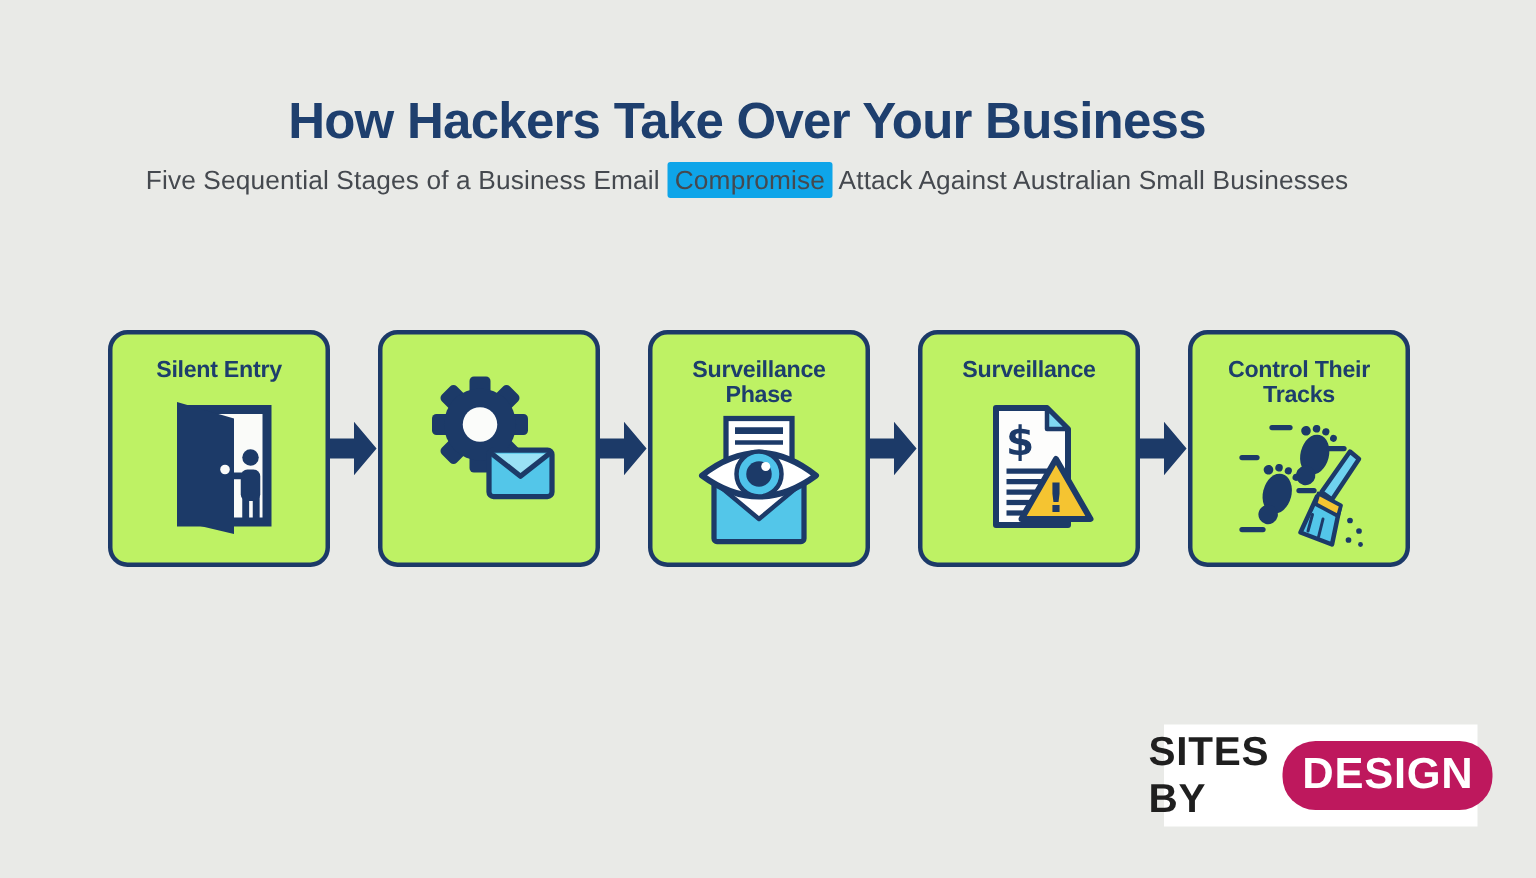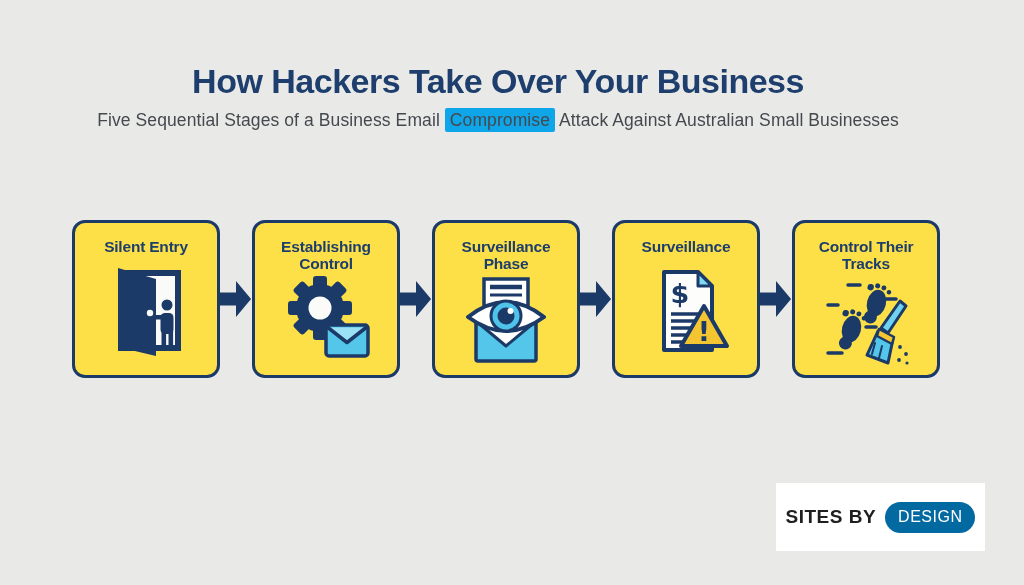--- a/index.html
+++ b/index.html
@@ -24,21 +24,21 @@
     background: #0ea5e9; padding: 2px 5px; border-radius: 2px;
   }
 
   
   .stages {
     position: absolute; left: 72px; top: 220px; width: 868px; height: 158px;
     display: flex; align-items: stretch;
   }
   .stage-box {
     width: 148px; height: 158px; flex: 0 0 148px;
-    background: #fde047;
+    background: #bef264;
     border: 3.5px solid #1c3a68; border-radius: 13px;
     display: flex; flex-direction: column; align-items: center;
   }
   .stage-label {
     margin-top: 15px; padding: 0 4px;
     font-size: 15.5px; font-weight: bold; color: #1d3e6c;
     letter-spacing: -0.2px; text-align: center; line-height: 1.1;
   }
   .stage-iconwrap {
     flex: 1; display: flex; align-items: center; justify-content: center;
@@ -51,24 +51,24 @@
   .arrow-gap svg { margin-top: 0; }
 
   
   .logo {
     position: absolute; left: 776px; top: 483px; width: 209px; height: 68px;
     background: #ffffff;
     display: flex; align-items: center; justify-content: center; gap: 9px;
     cursor: pointer;
   }
   .logo-text {
-    color: #1f1f1f; font-weight: bold; font-size: 19px; letter-spacing: 0.5px;
+    color: #1f1f1f; font-weight: bold; font-size: 27px; letter-spacing: 0.5px;
   }
   .logo-pill {
-    background: #0369a1; color: #ffffff; font-weight: normal; font-size: 16px;
+    background: #be185d; color: #ffffff; font-weight: bold; font-size: 29px;
     letter-spacing: 0.5px; padding: 6px 13px 7px 13px; border-radius: 22px;
   }
 </style>
 </head>
 <body>
 
 <div class="canvas">
 
   <div class="header">
     <div class="title">How Hackers Take Over Your Business</div>
@@ -93,21 +93,20 @@
       </div>
     </div>
 
     <div class="arrow-gap">
       <svg width="34" height="40" viewBox="0 0 34 40">
           <polygon points="0,13 17,13 17,1 33,20 17,39 17,27 0,27" fill="#1c3a68"></polygon>
         </svg>
     </div>
 
     <div class="stage-box">
-      <div class="stage-label">Establishing Control</div>
       <div class="stage-iconwrap">
         <svg width="92" height="92" viewBox="0 0 92 92">
           <g fill="#1c3a68">
             <g transform="rotate(0 40 33)">
                 <rect x="33" y="1" width="14" height="14" rx="3"></rect>
               </g>
             <g transform="rotate(45 40 33)">
                 <rect x="33" y="1" width="14" height="14" rx="3"></rect>
               </g>
             <g transform="rotate(90 40 33)">

